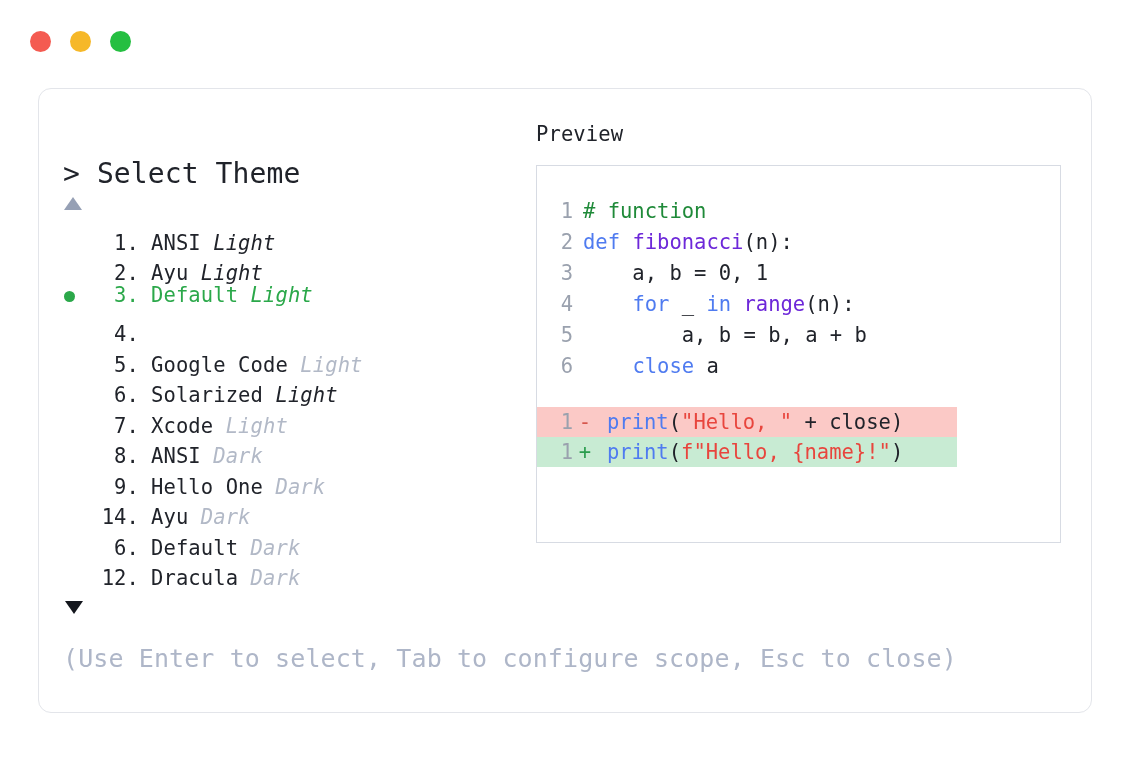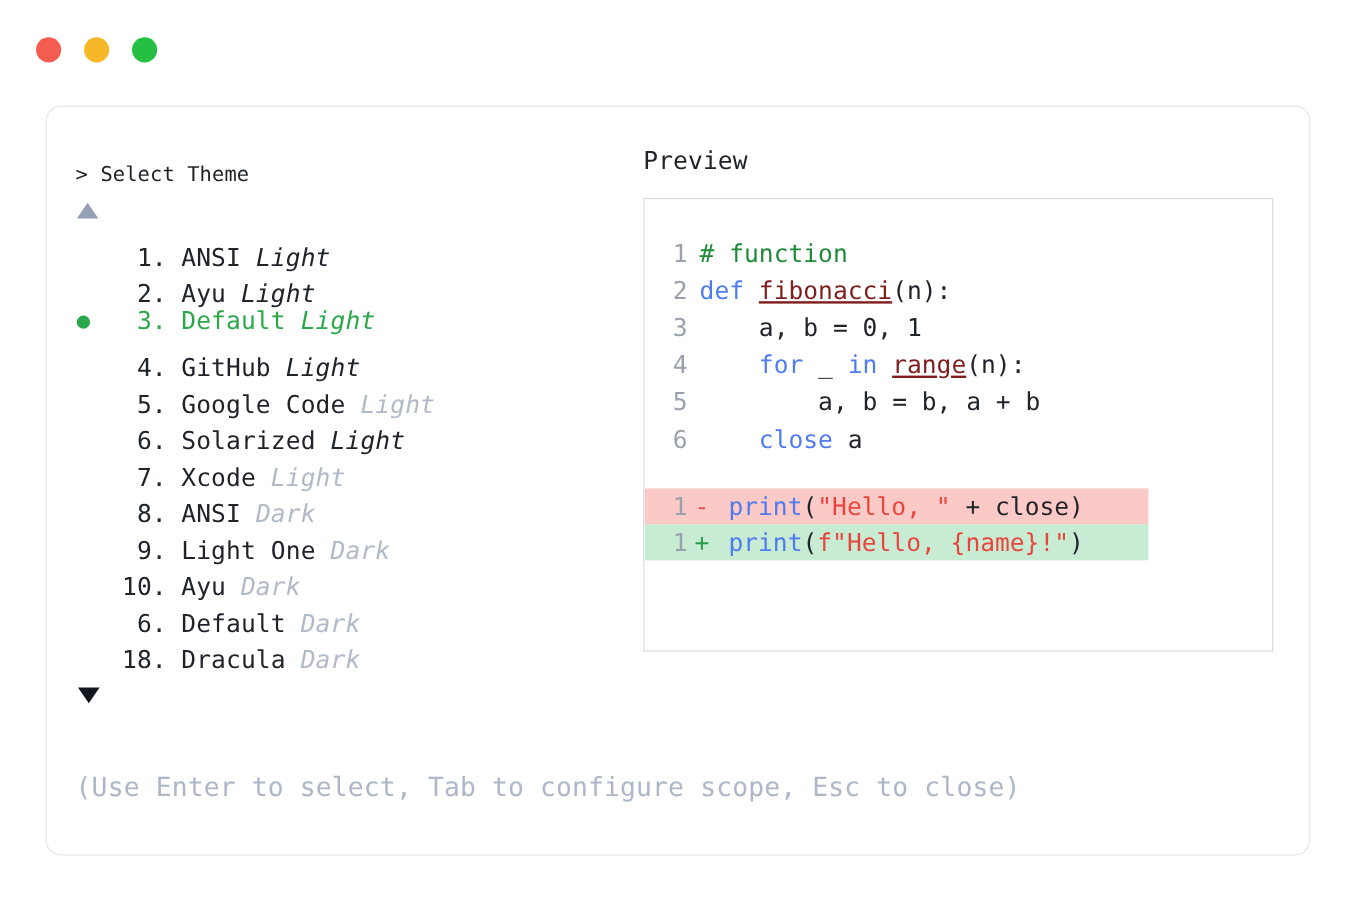--- a/index.html
+++ b/index.html
@@ -49,25 +49,26 @@
   }
 
   
   #left-pane {
     position: absolute;
     left: 24px;
     top: 44px;
     width: 470px;
   }
   #prompt-line {
-    font-size: 17px;
+    font-size: 28px;
     color: #20232a;
     letter-spacing: 0.1px;
     white-space: pre;
     line-height: 26px;
+    margin-top: 28px;
   }
   #scroll-up-arrow {
     margin-top: 10px;
     margin-left: 1px;
     width: 0;
     height: 0;
     border-left: 9px solid transparent;
     border-right: 9px solid transparent;
     border-bottom: 13px solid #96a0b5;
   }
@@ -123,21 +124,21 @@
     border-left: 9px solid transparent;
     border-right: 9px solid transparent;
     border-top: 13px solid #13161d;
   }
 
   
   #footer-hint {
     position: absolute;
     left: 24px;
     top: 555px;
-    font-size: 22px;
+    font-size: 25px;
     color: #aeb6c8;
     white-space: pre;
     letter-spacing: 0.1px;
   }
 
   
   #right-pane {
     position: absolute;
     left: 497px;
     top: 32px;
@@ -169,21 +170,21 @@
   }
   .lineno {
     color: #9aa1ae;
     width: 16px;
     flex: 0 0 16px;
     text-align: right;
   }
   .code-text { padding-left: 10px; }
   .tok-comment { color: #1f8a39; }
   .tok-kw      { color: #4f7bf0; }
-  .tok-fn      { color: #7f1d1d; text-decoration: underline; }
+  .tok-fn      { color: #6d28d9; }
   .tok-str     { color: #e8453d; }
   .tok-plain   { color: #20232a; }
   .tok-num     { color: #20232a; }
 
   #diff-block { margin-top: 25px; }
   .diff-line {
     display: flex;
     align-items: baseline;
     height: 30px;
     font-size: 20.5px;
@@ -215,29 +216,29 @@
 
 <div id="card">
 
   <div id="left-pane">
     <div id="prompt-line">&gt; Select Theme</div>
     <div id="scroll-up-arrow"></div>
     <ul id="theme-list">
         <li class="theme-row"><span class="bullet-slot"></span><span class="idx">1.</span><span class="label-wrap"><span class="name">ANSI</span><span class="suffix"> </span><span class="suffix">Light</span></span></li>
         <li class="theme-row"><span class="bullet-slot"></span><span class="idx">2.</span><span class="label-wrap"><span class="name">Ayu</span><span class="suffix"> </span><span class="suffix">Light</span></span></li>
         <li class="theme-row selected"><span class="bullet-slot"><span class="bullet"></span></span><span class="idx">3.</span><span class="label-wrap"><span class="name">Default</span><span class="suffix"> </span><span class="suffix">Light</span></span></li>
-        <li class="theme-row"><span class="bullet-slot"></span><span class="idx">4.</span><span class="label-wrap"><span class="name">GitHub</span><span class="suffix"> </span><span class="suffix">Light</span></span></li>
+        <li class="theme-row"><span class="bullet-slot"></span><span class="idx">4.</span></li>
         <li class="theme-row"><span class="bullet-slot"></span><span class="idx">5.</span><span class="label-wrap"><span class="name">Google Code</span><span class="suffix"> </span><span class="suffix muted">Light</span></span></li>
         <li class="theme-row"><span class="bullet-slot"></span><span class="idx">6.</span><span class="label-wrap"><span class="name">Solarized</span><span class="suffix"> </span><span class="suffix">Light</span></span></li>
         <li class="theme-row"><span class="bullet-slot"></span><span class="idx">7.</span><span class="label-wrap"><span class="name">Xcode</span><span class="suffix"> </span><span class="suffix muted">Light</span></span></li>
         <li class="theme-row"><span class="bullet-slot"></span><span class="idx">8.</span><span class="label-wrap"><span class="name">ANSI</span><span class="suffix"> </span><span class="suffix muted">Dark</span></span></li>
-        <li class="theme-row"><span class="bullet-slot"></span><span class="idx">9.</span><span class="label-wrap"><span class="name">Light One</span><span class="suffix"> </span><span class="suffix muted">Dark</span></span></li>
-        <li class="theme-row"><span class="bullet-slot"></span><span class="idx">10.</span><span class="label-wrap"><span class="name">Ayu</span><span class="suffix"> </span><span class="suffix muted">Dark</span></span></li>
+        <li class="theme-row"><span class="bullet-slot"></span><span class="idx">9.</span><span class="label-wrap"><span class="name">Hello One</span><span class="suffix"> </span><span class="suffix muted">Dark</span></span></li>
+        <li class="theme-row"><span class="bullet-slot"></span><span class="idx">14.</span><span class="label-wrap"><span class="name">Ayu</span><span class="suffix"> </span><span class="suffix muted">Dark</span></span></li>
         <li class="theme-row"><span class="bullet-slot"></span><span class="idx">6.</span><span class="label-wrap"><span class="name">Default</span><span class="suffix"> </span><span class="suffix muted">Dark</span></span></li>
-        <li class="theme-row"><span class="bullet-slot"></span><span class="idx">18.</span><span class="label-wrap"><span class="name">Dracula</span><span class="suffix"> </span><span class="suffix muted">Dark</span></span></li>
+        <li class="theme-row"><span class="bullet-slot"></span><span class="idx">12.</span><span class="label-wrap"><span class="name">Dracula</span><span class="suffix"> </span><span class="suffix muted">Dark</span></span></li>
       </ul>
     <div id="scroll-down-arrow"></div>
   </div>
 
   <div id="footer-hint">(Use Enter to select, Tab to configure scope, Esc to close)</div>
 
   <div id="right-pane">
     <div id="preview-title">Preview</div>
     <div id="preview-box">
       <div id="code-block">

